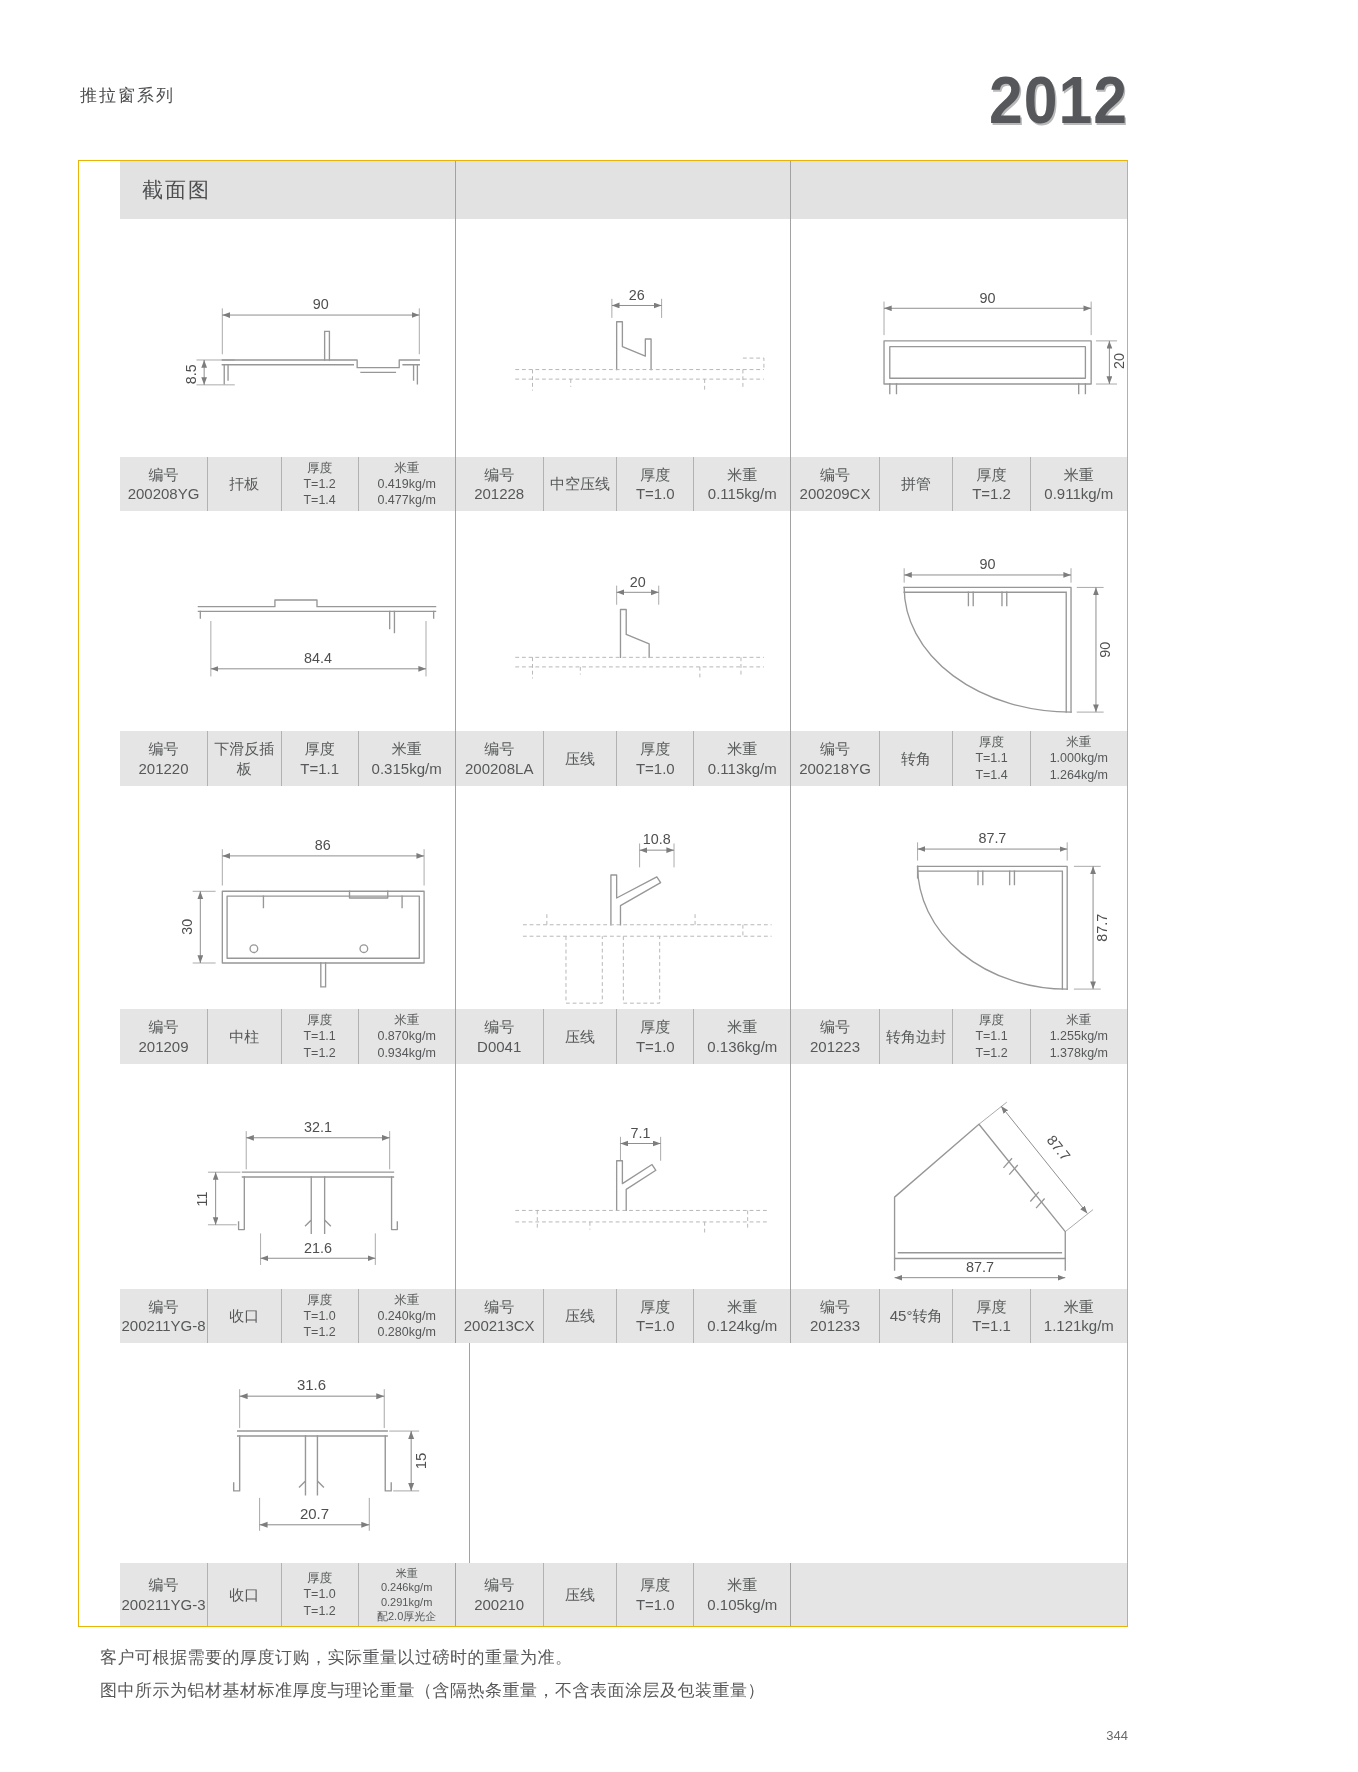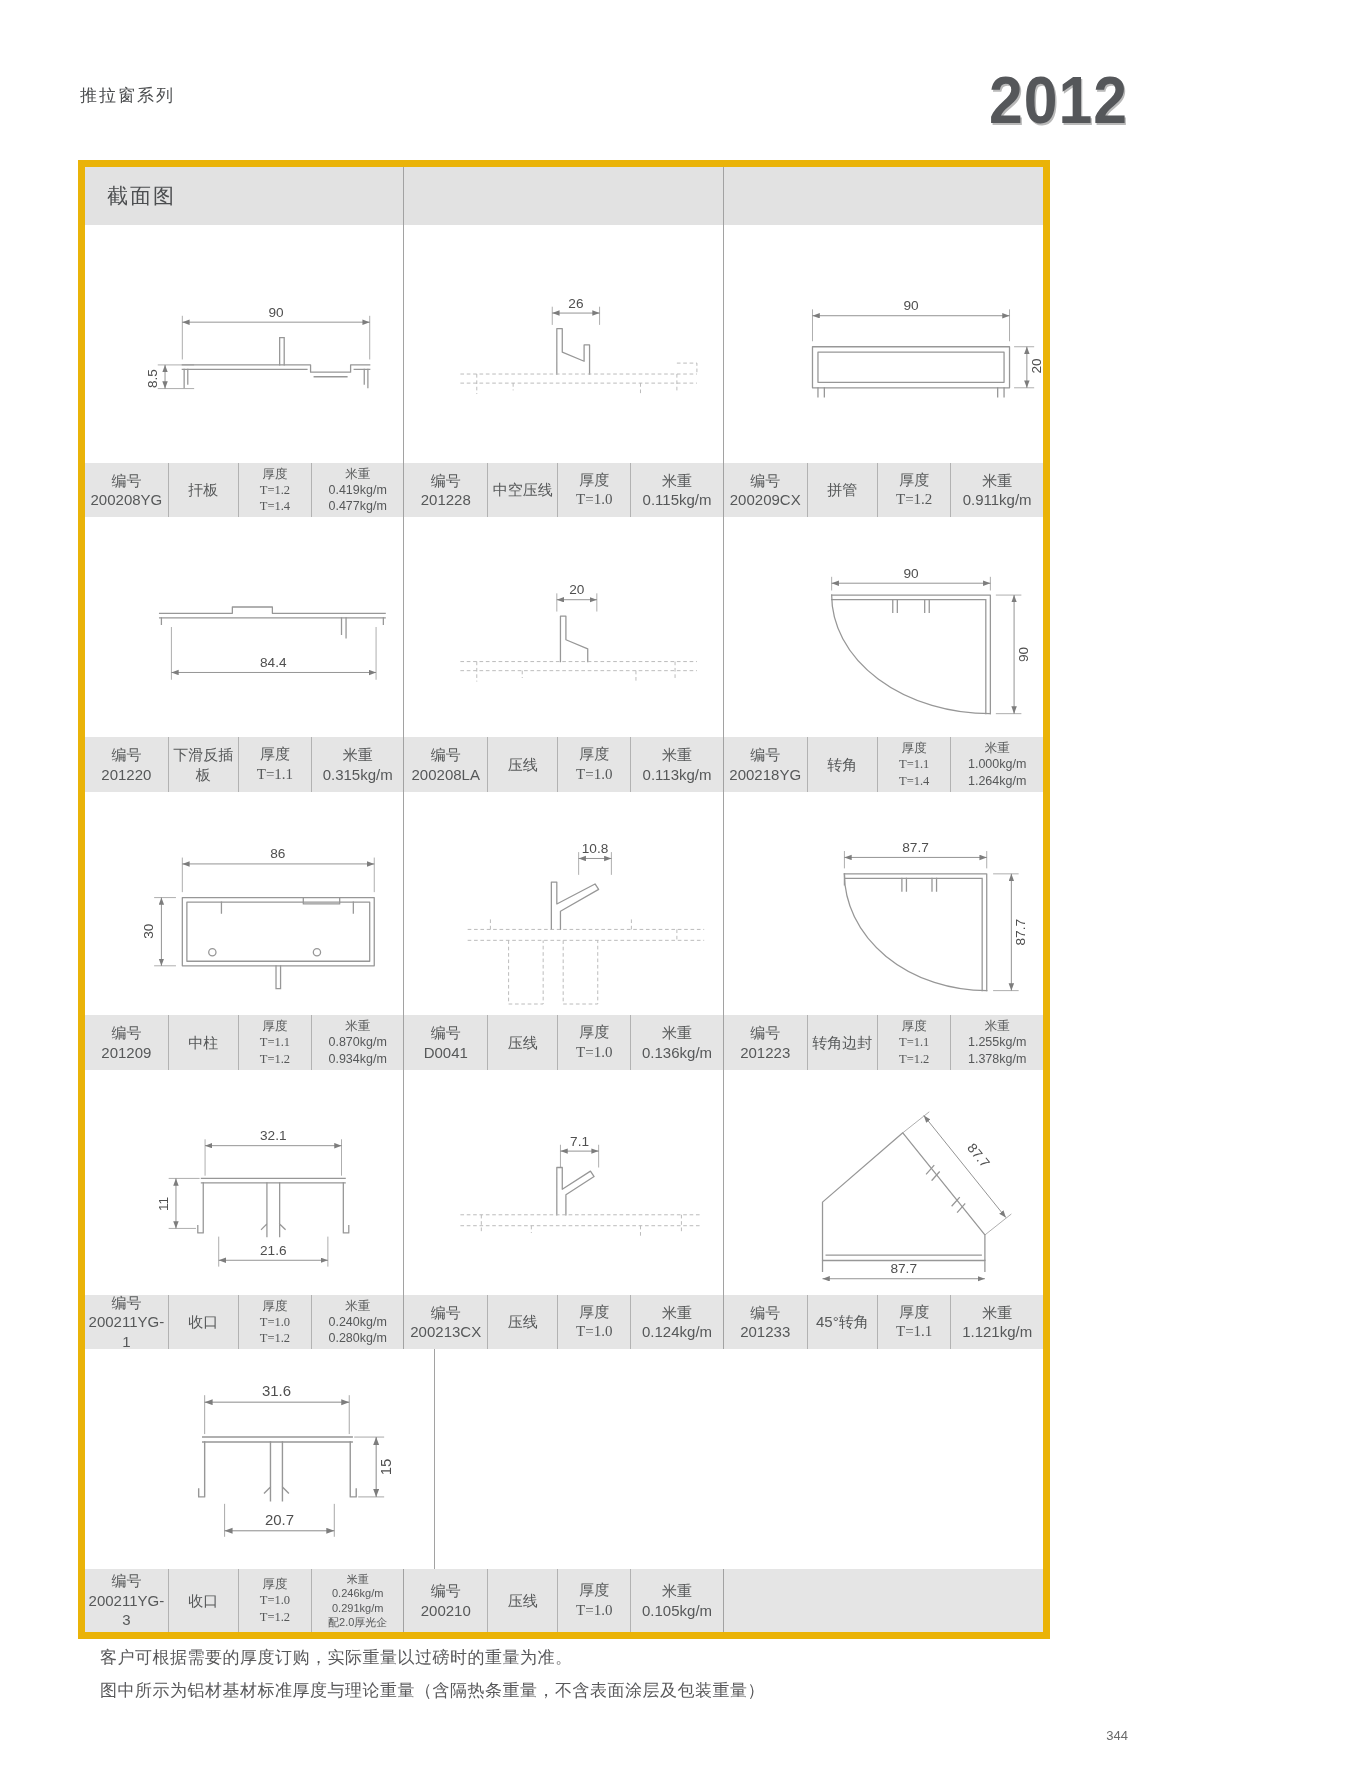--- a/index.html
+++ b/index.html
@@ -1,33 +1,33 @@
 <!DOCTYPE html>
 <html><head>
 <meta charset="utf-8">
 <style>
   * { box-sizing: border-box; margin: 0; padding: 0; }
   html,body { background:#ffffff; }
   body { width:1358px; height:1772px; position:relative; font-family:"Liberation Sans","DejaVu Sans",sans-serif; color:#55575a; }
   .title-cn { position:absolute; left:80px; top:84px; font-size:17px; font-weight:normal; color:#4c4e50; letter-spacing:2px; }
   .series-num { position:absolute; top:62px; right:230px; font-size:66px; font-weight:bold; color:#55575a; letter-spacing:1px; text-shadow:1.5px 1.5px 0 #b9b9b9; transform:scaleX(.92); transform-origin:right; }
-  .ptable { position:absolute; left:78px; top:160px; width:972px; border:7px solid #eab308; }
+  .ptable { position:absolute; left:78px; top:160px; width:1050px; border:1px solid #eab308;padding-left:41px; }
   .trow { display:flex; width:100%; }
   .tcell { width:350px; position:relative; border-right:1px solid #a2a2a2; }
   .tcell:last-child { border-right:none; }
   .hrow { height:58px; background:#e2e2e2; }
   .hrow .tcell { display:flex; align-items:center; }
   .hlabel { font-size:21px; color:#4c4e50; padding-left:22px; letter-spacing:2px; }
   .drow { background:#ffffff; }
   .drow svg { display:block; width:100%; height:100%; }
   .irow .tcell { background:#e5e5e5; }
   .info { display:flex; width:100%; height:100%; }
   .sub { display:flex; flex-direction:column; align-items:center; justify-content:center; text-align:center; line-height:1.3; }
   .sub + .sub { border-left:1px solid #b2b2b2; }
-  .w1 { width:26%; } .w2 { width:22%;text-align:center; } .w3 { width:23%;font-family:Liberation Serif, serif; } .w4 { width:29%; }
+  .w1 { width:26%; } .w2 { width:22%;text-align:center; } .w3 { width:23%; } .w4 { width:29%; }
   .t15 { font-size:15px; color:#565859; }
   .t13 { font-size:12.5px; color:#565859; }
   .t11 { font-size:11px;  color:#565859; line-height:1.3; }
   svg .pro { fill:none; stroke:#979797; stroke-width:1.4; stroke-linecap:square; stroke-linejoin:round; }
   svg .dsh { fill:none; stroke:#b5b5b5; stroke-width:1; stroke-dasharray:4 3; }
   svg .ext { stroke:#909090; stroke-width:.8; }
   svg .dim { stroke:#7d7d7d; stroke-width:.9; }
   svg .dtx { fill:#4f4f4f; font-size:15px; font-family:"Liberation Sans","DejaVu Sans",sans-serif; text-anchor:middle; }
   .footnote { position:absolute; left:100px; top:1641px; width:960px; font-size:17px; color:#58585a; line-height:1.95; letter-spacing:.5px; }
   .pageno { position:absolute; right:230px; top:1728px; font-size:13px; color:#6a6a6a; }
@@ -422,21 +422,21 @@
         <text class="dtx" x="197" y="212">87.7</text>
       </svg>
     </div>
   </div>
 
   <div class="trow irow" style="height:54px">
     <div class="tcell">
         <div class="info">
       <div class="sub w1">
             <div class="t15">编号</div>
-            <div class="t15">200211YG-1</div>
+            <div class="t15">200211YG-8</div>
           </div>
       <div class="sub w2">
             <div class="t15">收口</div>
           </div>
       <div class="sub w3">
             <div class="t13">厚度</div>
             <div class="t13">T=1.0</div>
             <div class="t13">T=1.2</div>
           </div>
       <div class="sub w4">

